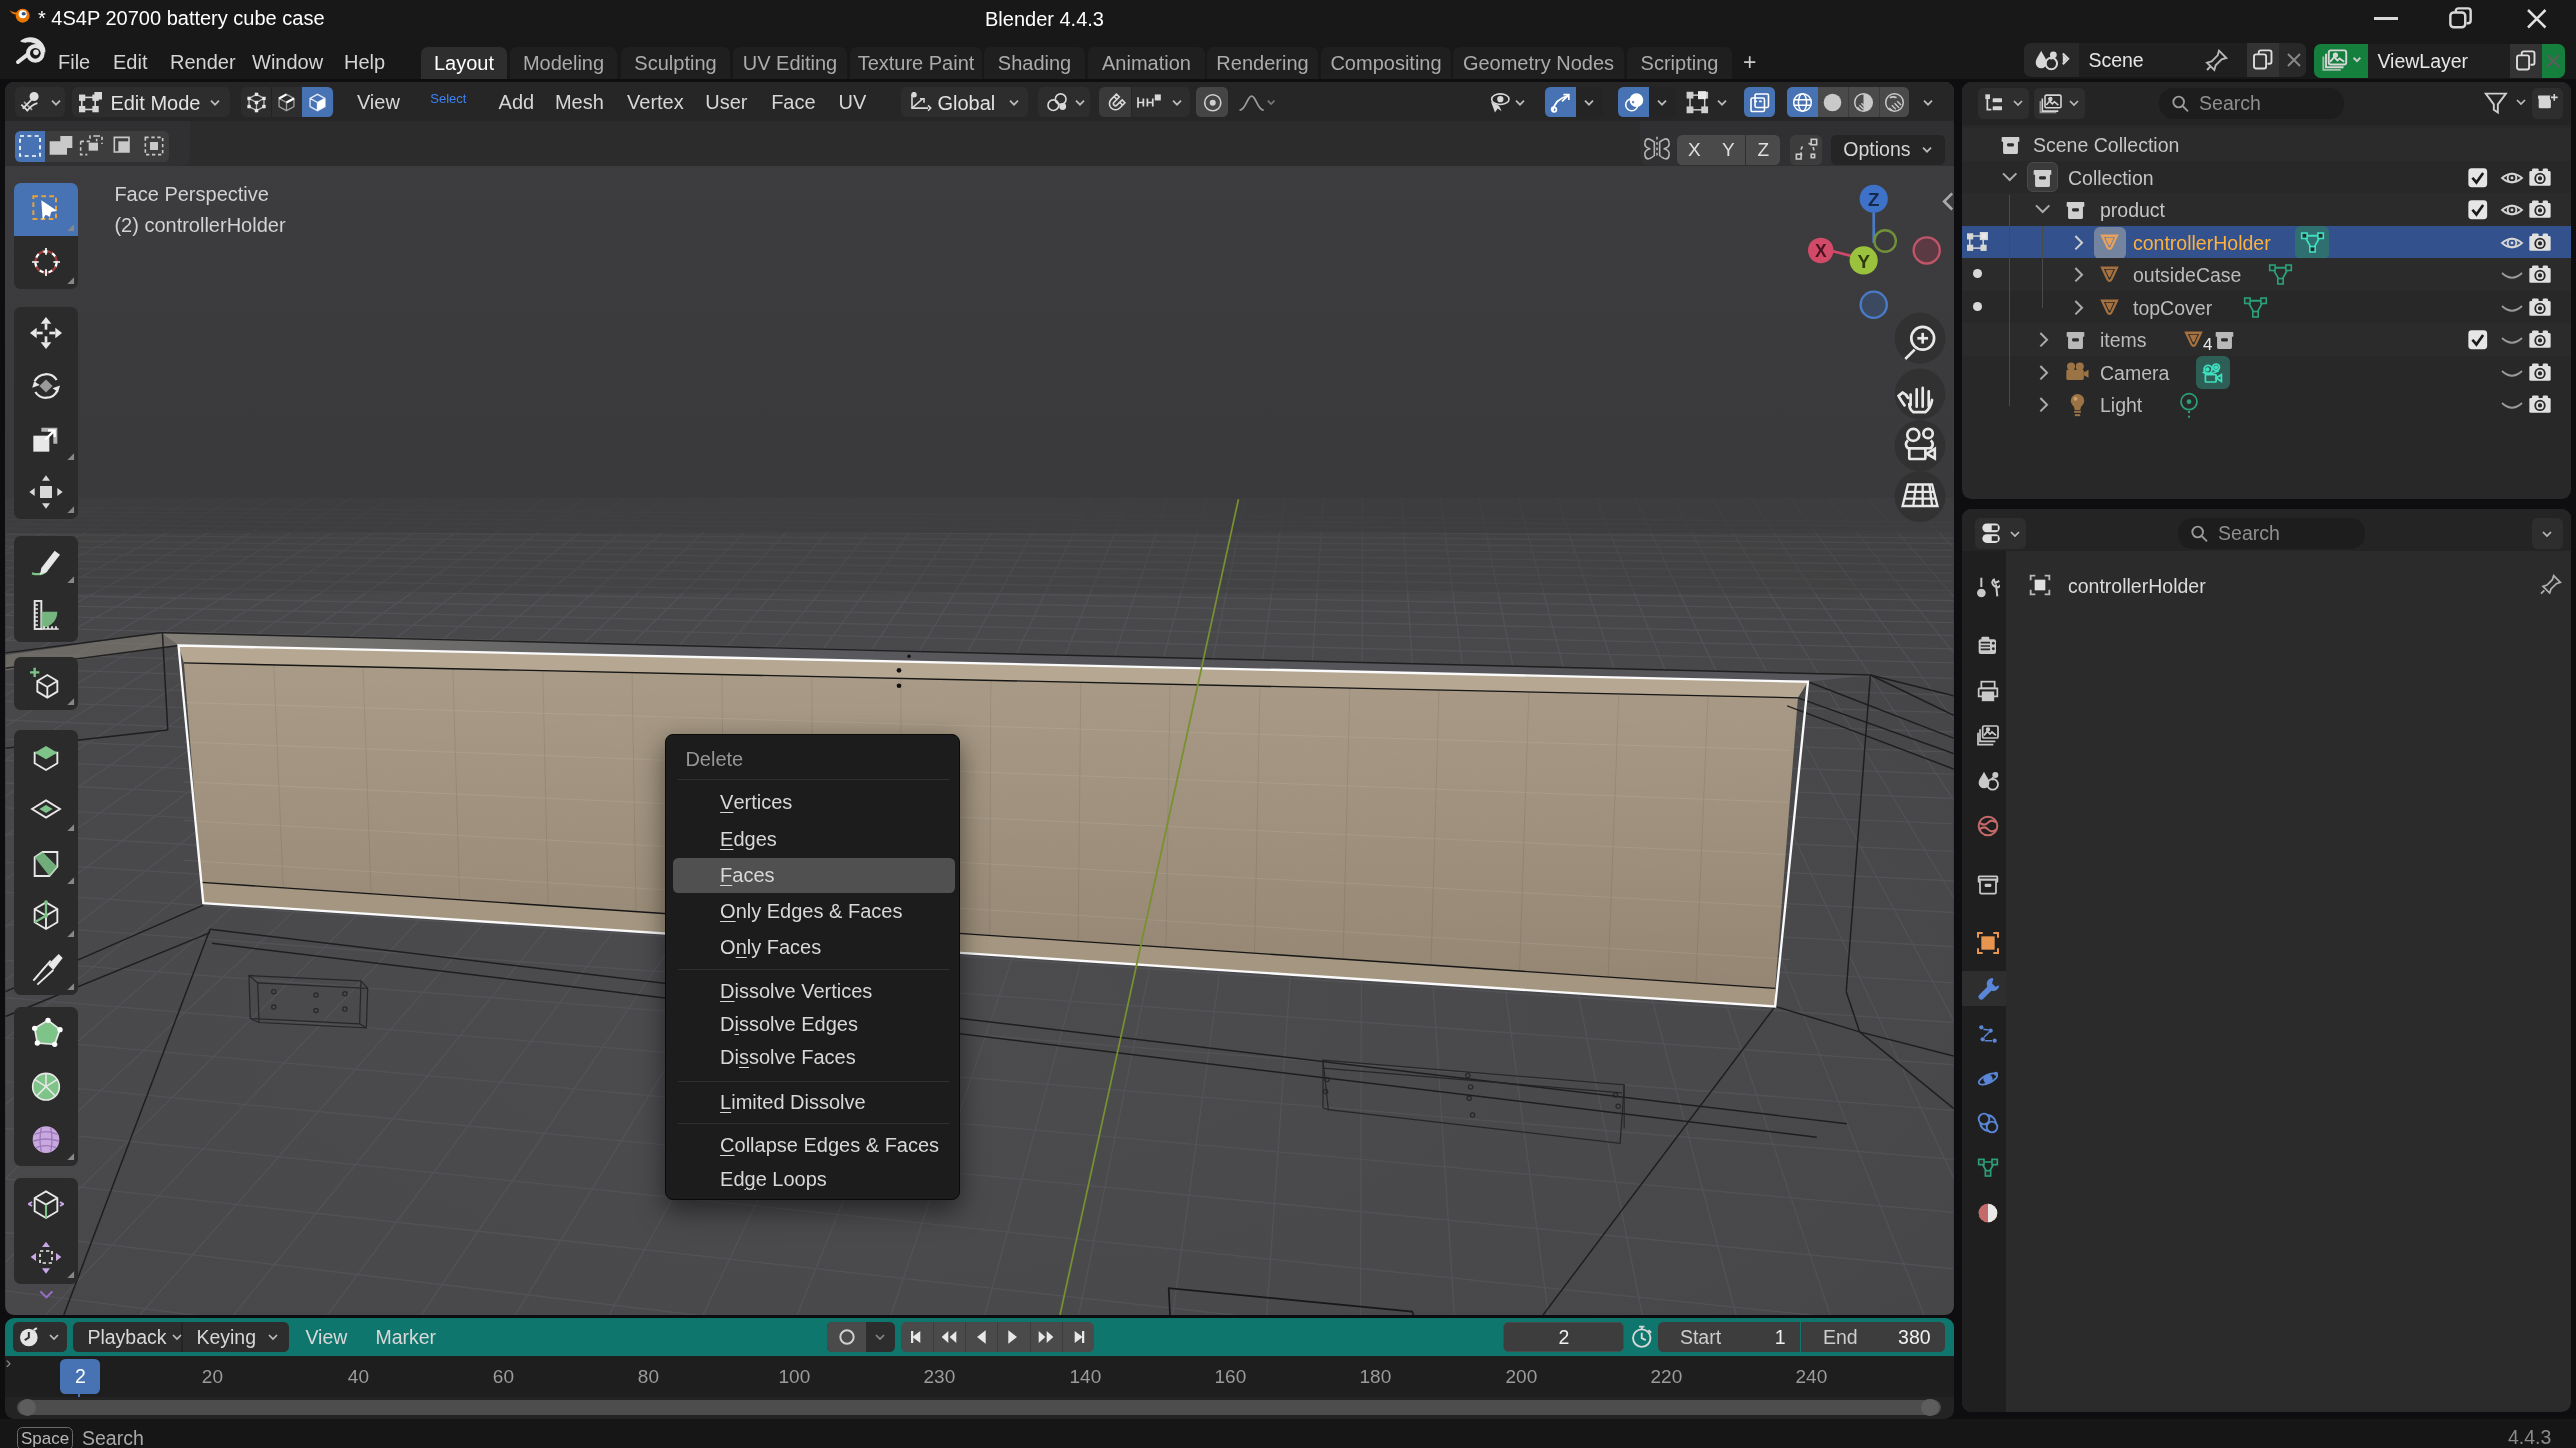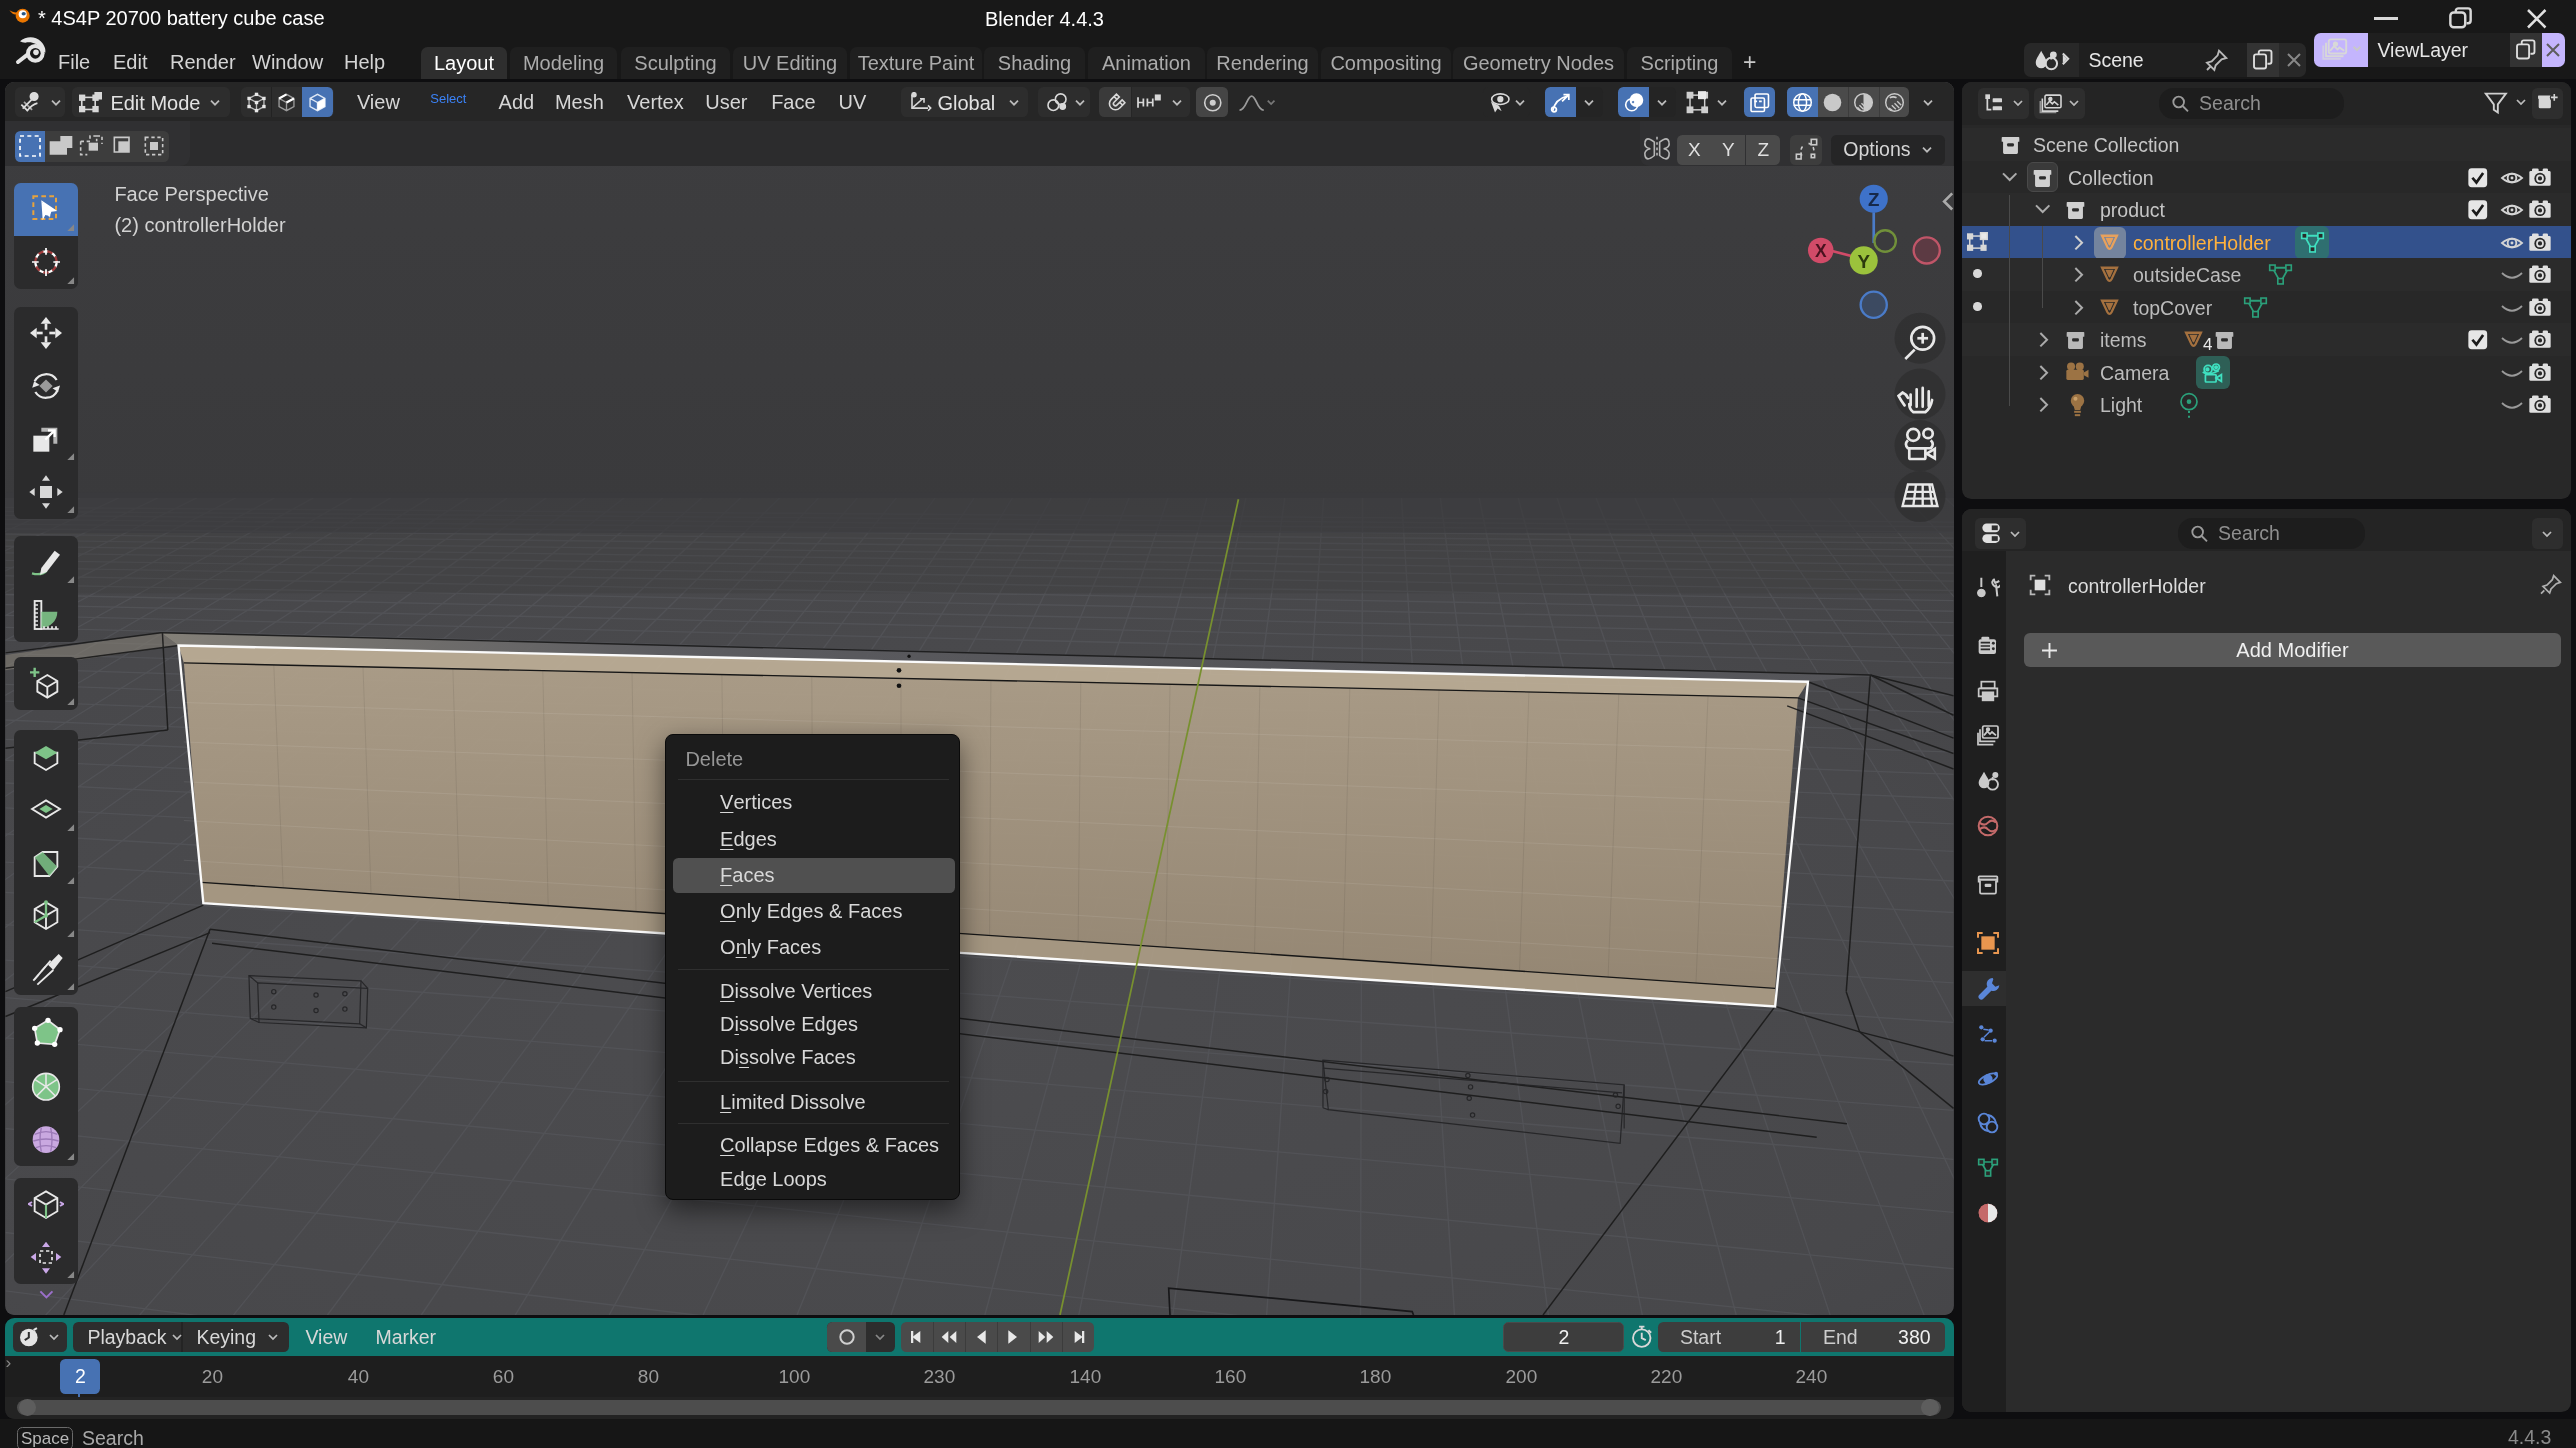--- a/index.html
+++ b/index.html
@@ -114,21 +114,21 @@
               <rect x="3" y="8" width="18" height="21" rx="3"></rect>
               <path d="M10 8 V5 a3 3 0 0 1 3-3 h13 a3 3 0 0 1 3 3 v14 a3 3 0 0 1 -3 3 h-3"></path>
             </g>
           </svg>
       </div>
       <svg class="abs" style="left:262px;top:9.4px" width="16" height="16" viewBox="0 0 24 24">
           <path d="M3 3 L21 21 M21 3 L3 21" stroke="#888" stroke-width="3"></path>
         </svg>
     </div>
 
-    <div class="abs" style="left:2314px;top:33px;width:251px;height:34px;background:#c4b5fd;border-radius:6.7px">
+    <div class="abs" style="left:2314px;top:44px;width:251px;height:34px;background:#15803d;border-radius:6.7px">
       <svg class="abs" style="left:8px;top:5.4px" width="39" height="23" viewBox="0 0 58 34">
           <g fill="none" stroke="#d8d8d8" stroke-width="2.8">
             <rect x="10" y="2" width="26" height="21" rx="3"></rect>
             <path d="M6 7 v20 h26"></path>
             <path d="M2 11 v20 h26" opacity=".7"></path>
             <circle cx="20" cy="9" r="2.5" fill="#d8d8d8"></circle>
             <path d="M12 19 l6-7 5 5 3-3 7 5"></path>
           </g>
           <path d="M46 12 l8 8 m-8 0 l8-8" stroke="#c9c9c9" stroke-width="0"></path>
           <path d="M47 13 l5 5 l5 -5" fill="none" stroke="#c9c9c9" stroke-width="3"></path>
@@ -1342,26 +1342,20 @@
         <g stroke="#b9b9b9" stroke-width="2.8" fill="none">
           <path d="M4 11 V4 h7 M25 4 h7 v7 M32 25 v7 h-7 M11 32 H4 v-7"></path>
         </g>
       </svg>
       <div class="abs" style="left:106px;top:66px;font-size:19.5px;color:#dcdcdc">controllerHolder</div>
       <svg class="abs" style="left:577px;top:64px" width="24" height="24" viewBox="0 0 36 36">
         <g fill="none" stroke="#b0b0b0" stroke-width="2.6">
           <path d="M22 4 l10 10 -6 2 -8 8 -2 6 -10-10 6-2 8-8z M8 26 l-5 5"></path>
         </g>
       </svg>
-      <div class="abs" style="left:62px;top:124px;width:537px;height:34px;background:#595959;border-radius:6px">
-        <svg class="abs" style="left:16px;top:8px" width="19" height="19" viewBox="0 0 28 28">
-          <path d="M14 3 v22 M3 14 h22" stroke="#e8e8e8" stroke-width="2.8"></path>
-        </svg>
-        <div style="width:100%;text-align:center;line-height:34px;font-size:20px;color:#f0f0f0">Add Modifier</div>
-      </div>
     </div>
   <div id="timeline" class="area">
       <div id="tlhead">
         <div class="wbtn" style="left:7.4px;top:4px;width:54px;height:29.5px;background:#2e2e2e">
           <svg class="abs" style="left:5.4px;top:4px" width="23" height="23" viewBox="0 0 34 34">
             <circle cx="16" cy="17" r="13" fill="#e4e4e4"></circle>
             <path d="M16 9 v8 l-6 4" stroke="#2e2e2e" stroke-width="3" fill="none"></path>
             <path d="M23 6 l5 -3" stroke="#e4e4e4" stroke-width="3"></path>
           </svg>
           <svg class="abs" style="left:35px;top:10.7px" width="12" height="8.7" viewBox="0 0 18 13">

